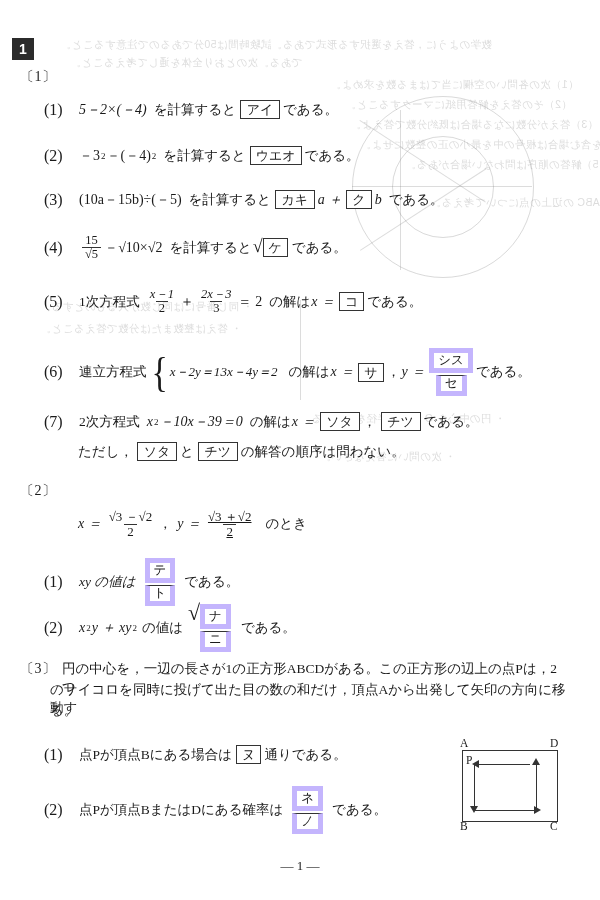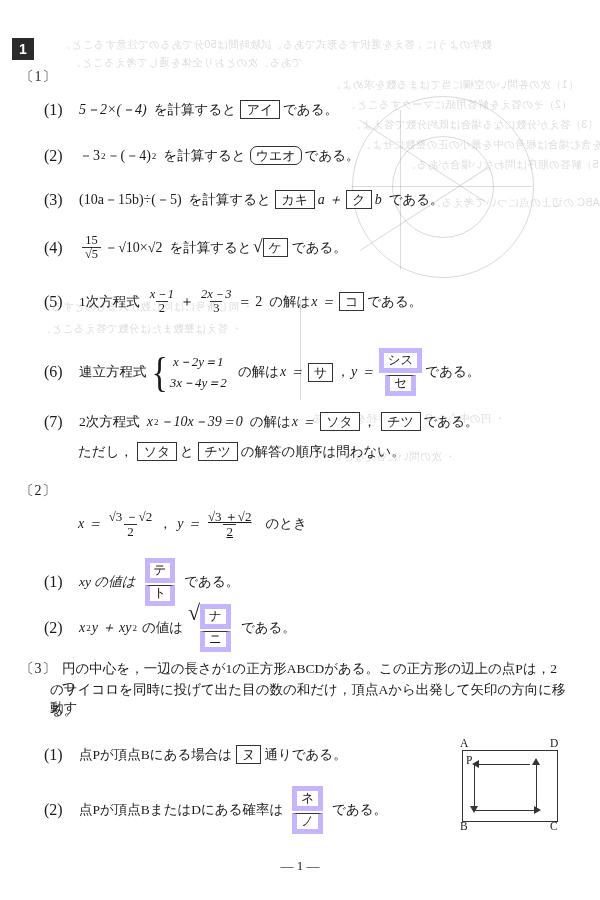--- a/index.html
+++ b/index.html
@@ -63,21 +63,21 @@
     min-width:24px;height:19px;
     padding:0 5px;
     font-size:13px;
     font-family:"Liberation Sans", sans-serif;
     line-height:1;
     background:#fff;
     margin:0 3px;
     box-sizing:border-box;
   }
   .ans.w2{min-width:40px;}
-  .ans.w3{min-width:52px;border-radius:7px;}
+  .ans.w3{min-width:52px;}
   
   .frac{
     display:inline-flex;flex-direction:column;align-items:center;
     vertical-align:middle;
     margin:0 3px;
     line-height:1.05;
     font-size:12.5px;
   }
   .frac .num{padding:0 3px;}
   .frac .den{padding:0 3px;border-top:1px solid #333;}
@@ -91,21 +91,21 @@
   .sqrt .rad{font-size:18px;line-height:16px;}
   .italic{font-style:italic;}
   sup{font-size:9px;vertical-align:super;}
   
   .brace{
     display:inline-flex;align-items:center;
     font-size:34px;line-height:1;font-weight:300;
     margin:0 2px 0 4px;
     transform:scaleY(1.25);
   }
-  .eqs{display:inline-flex;flex-direction:column;font-size:13px;line-height:1.65;align-items:center;}
+  .eqs{display:inline-flex;flex-direction:row;font-size:13px;line-height:1.65;}
   
   .figure{
     position:absolute;right:30px;bottom:66px;
     width:122px;height:96px;
   }
   .fig-sq{
     position:absolute;left:14px;top:12px;width:94px;height:70px;
     border:1px solid #333;
   }
   .fig-label{position:absolute;font-size:11.5px;font-family:"Liberation Serif",serif;}

